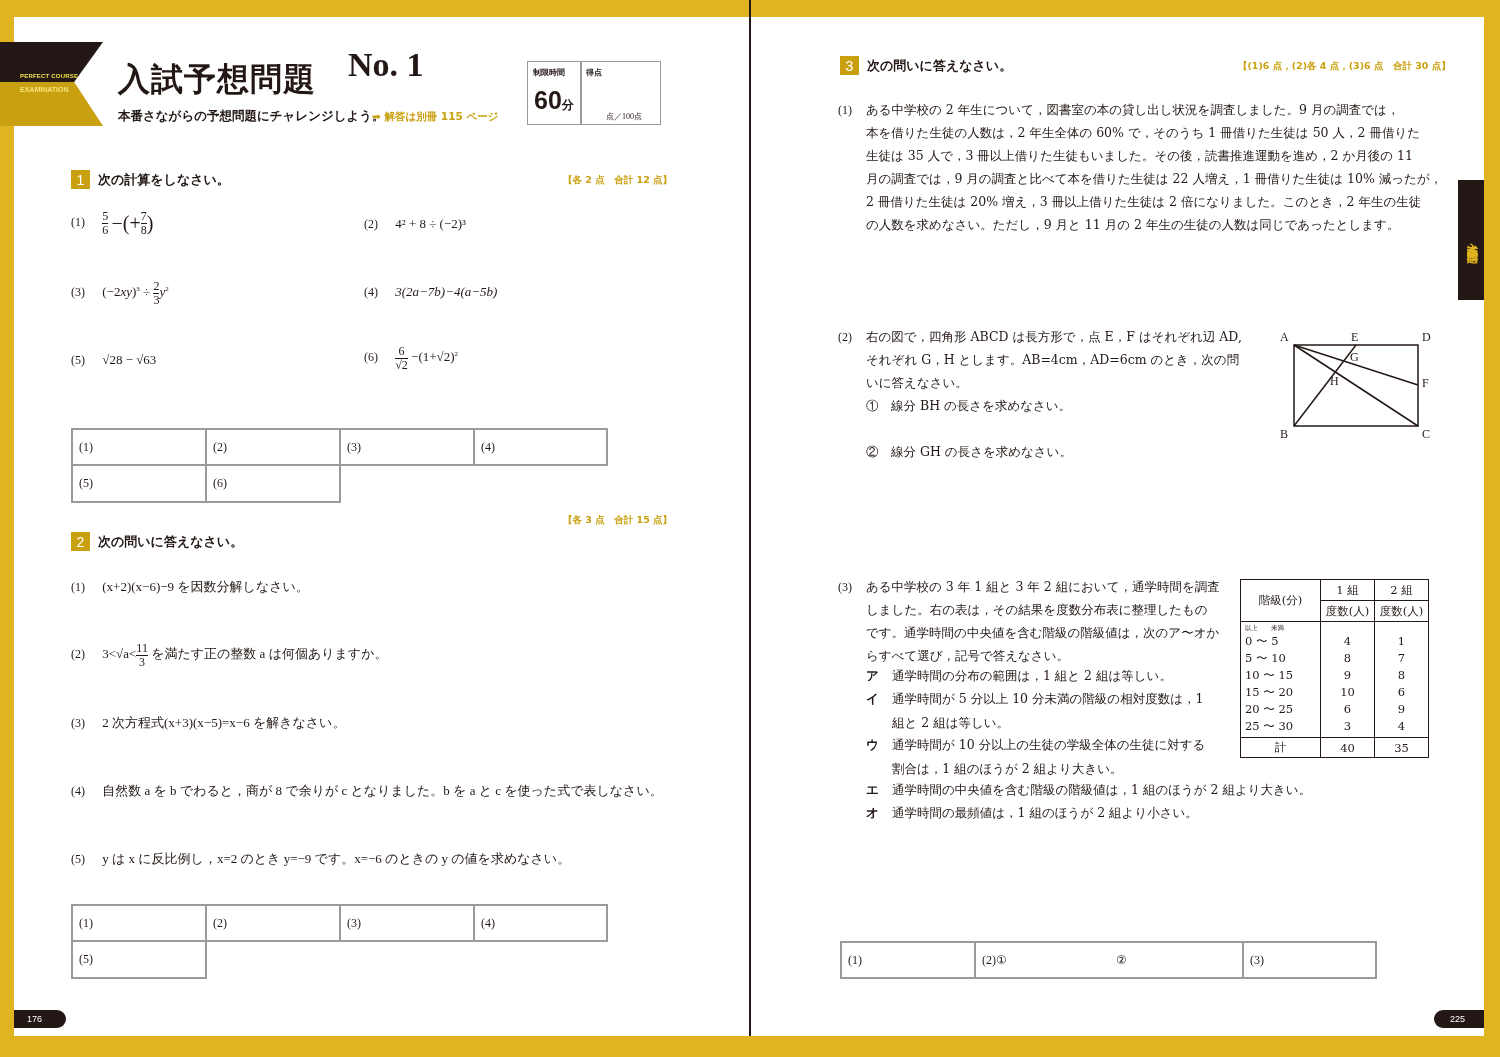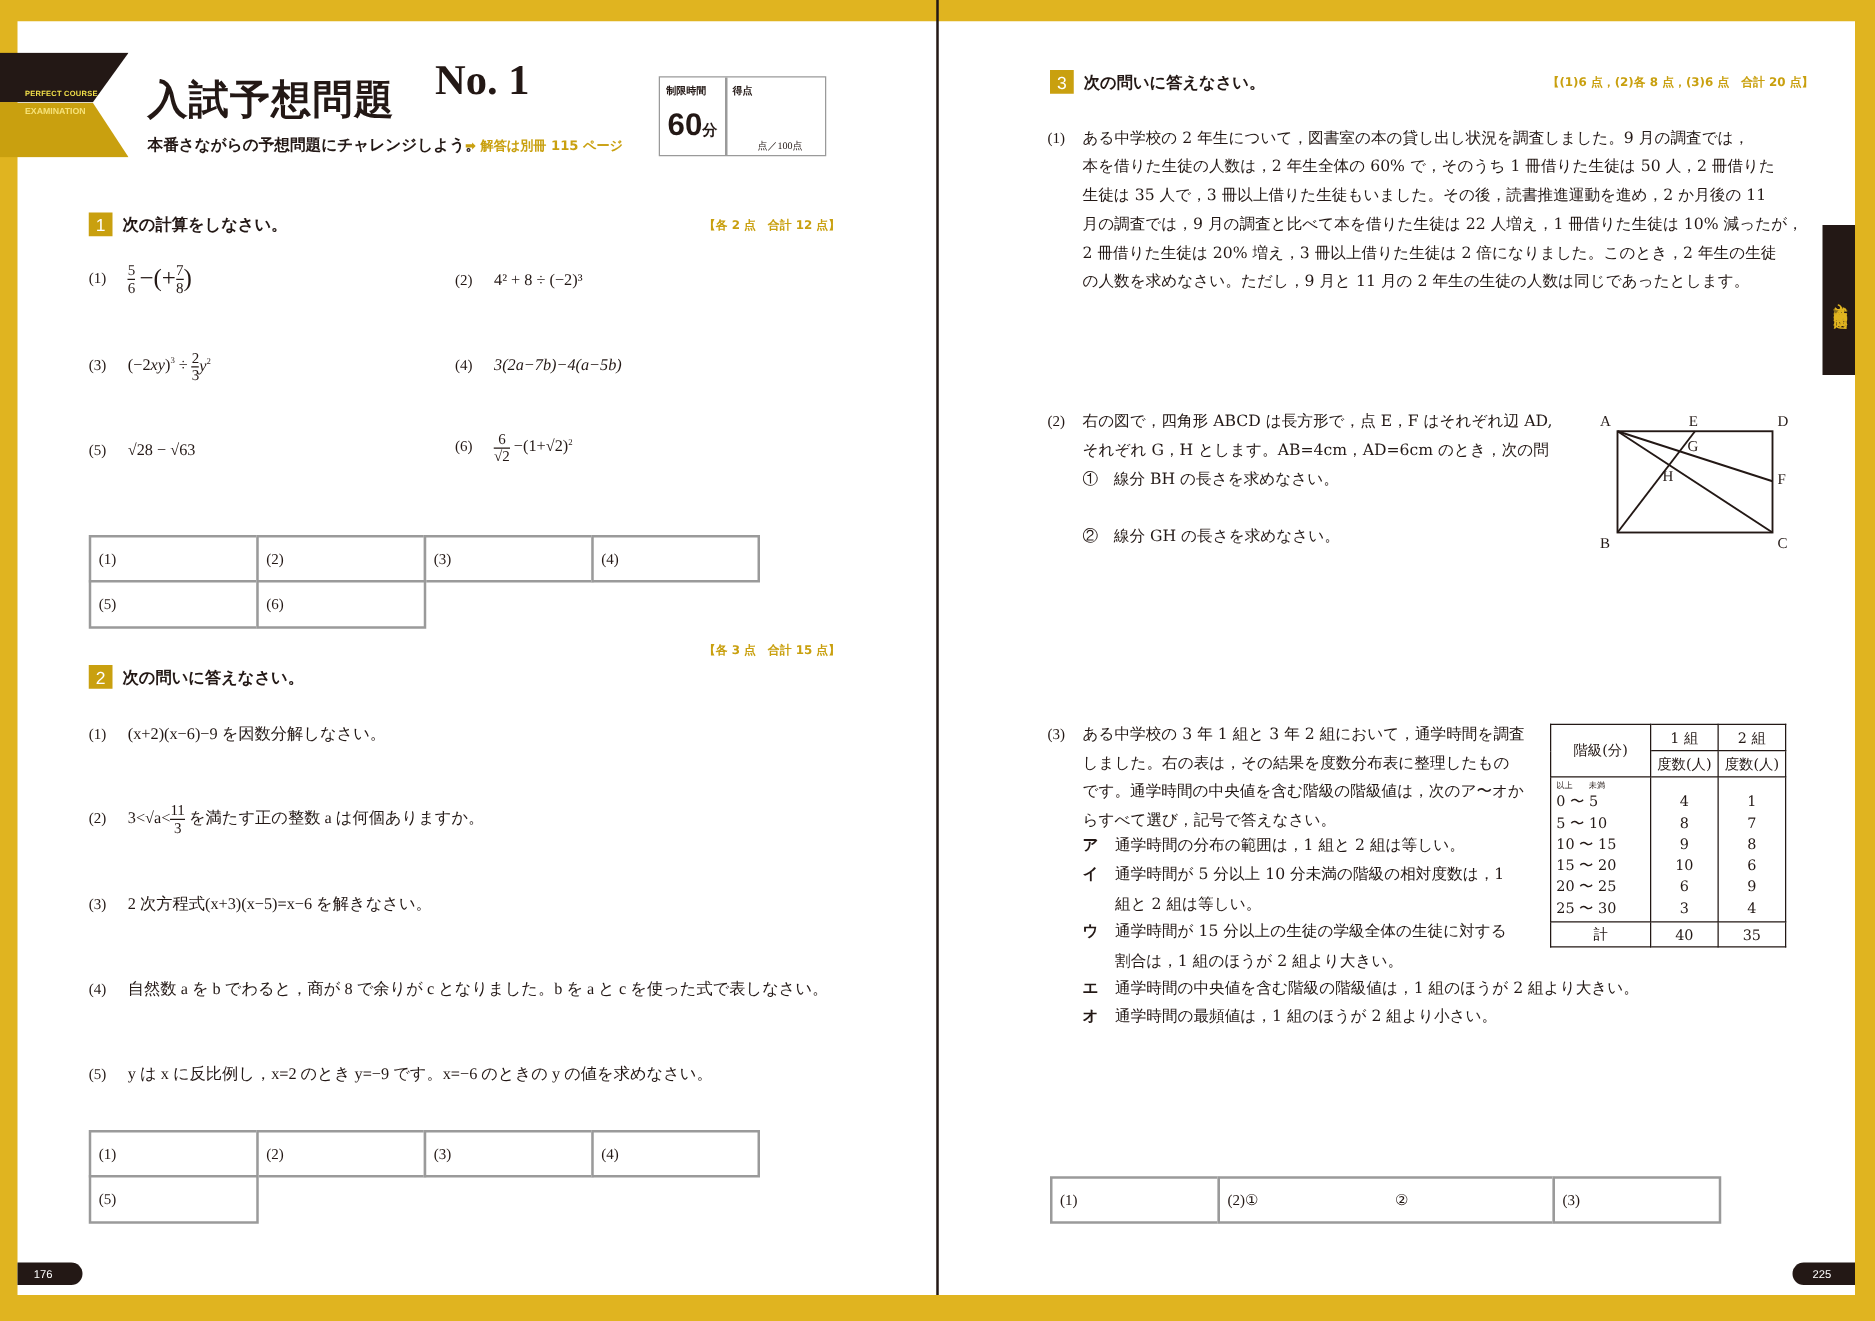--- a/index.html
+++ b/index.html
@@ -194,38 +194,39 @@
 <div class="ans-cell" style="left:339px; top:904px; width:136px; height:38px;">(3)</div>
 <div class="ans-cell" style="left:473px; top:904px; width:135px; height:38px;">(4)</div>
 <div class="ans-cell" style="left:71px; top:940px; width:136px; height:39px;">(5)</div>
 
 <div class="page-pill-left">176</div>
 
 <div class="sec-head" style="left:840px; top:56px;">
   <div class="sec-num">3</div>
   <div class="sec-title">次の問いに答えなさい。</div>
 </div>
-<div class="sec-points" style="left:1238px; top:60px;">【(1)6 点，(2)各 8 点，(3)6 点　合計 20 点】</div>
+<div class="sec-points" style="left:1238px; top:60px;">【(1)6 点，(2)各 4 点，(3)6 点　合計 30 点】</div>
 
 <div class="side-tab">入試予想問題</div>
 
 <div class="qnum-r" style="left:838px; top:103px;">(1)</div>
 <div class="para" style="left:866px; top:98px;">
   <div class="line">ある中学校の 2 年生について，図書室の本の貸し出し状況を調査しました。9 月の調査では，</div>
   <div class="line">本を借りた生徒の人数は，2 年生全体の 60% で，そのうち 1 冊借りた生徒は 50 人，2 冊借りた</div>
   <div class="line">生徒は 35 人で，3 冊以上借りた生徒もいました。その後，読書推進運動を進め，2 か月後の 11</div>
   <div class="line">月の調査では，9 月の調査と比べて本を借りた生徒は 22 人増え，1 冊借りた生徒は 10% 減ったが，</div>
   <div class="line">2 冊借りた生徒は 20% 増え，3 冊以上借りた生徒は 2 倍になりました。このとき，2 年生の生徒</div>
   <div class="line">の人数を求めなさい。ただし，9 月と 11 月の 2 年生の生徒の人数は同じであったとします。</div>
 </div>
 
 <div class="qnum-r" style="left:838px; top:330px;">(2)</div>
 <div class="para" style="left:866px; top:325px;">
   <div class="line">右の図で，四角形 ABCD は長方形で，点 E，F はそれぞれ辺 AD,</div>
   <div class="line">それぞれ G，H とします。AB=4cm，AD=6cm のとき，次の問</div>
+  <div class="line">いに答えなさい。</div>
   <div class="line">①　線分 BH の長さを求めなさい。</div>
   <div class="line" style="margin-top:23px;">②　線分 GH の長さを求めなさい。</div>
 </div>
 
 <svg style="position:absolute; left:1276px; top:328px;" width="160" height="115">
   <g stroke="#231815" stroke-width="1.5" fill="none">
     <rect x="18" y="17" width="124" height="81"></rect>
     <line x1="18" y1="17" x2="142" y2="57"></line>
     <line x1="18" y1="17" x2="142" y2="98"></line>
     <line x1="80" y1="17" x2="18" y2="98"></line>
@@ -251,21 +252,21 @@
 </div>
 
 <div class="choice" style="left:866px; top:668px;">
   <span class="lbl">ア</span><span>通学時間の分布の範囲は，1 組と 2 組は等しい。</span>
 </div>
 <div class="choice" style="left:866px; top:691px;">
   <span class="lbl">イ</span><span>通学時間が 5 分以上 10 分未満の階級の相対度数は，1</span>
   <div style="padding-left:26px; margin-top:7px;">組と 2 組は等しい。</div>
 </div>
 <div class="choice" style="left:866px; top:737px;">
-  <span class="lbl">ウ</span><span>通学時間が 15 分以上の生徒の学級全体の生徒に対する</span>
+  <span class="lbl">ウ</span><span>通学時間が 10 分以上の生徒の学級全体の生徒に対する</span>
   <div style="padding-left:26px; margin-top:7px;">割合は，1 組のほうが 2 組より大きい。</div>
 </div>
 <div class="choice" style="left:866px; top:782px;">
   <span class="lbl">エ</span><span>通学時間の中央値を含む階級の階級値は，1 組のほうが 2 組より大きい。</span>
 </div>
 <div class="choice" style="left:866px; top:805px;">
   <span class="lbl">オ</span><span>通学時間の最頻値は，1 組のほうが 2 組より小さい。</span>
 </div>
 
 <table class="freq-table">

